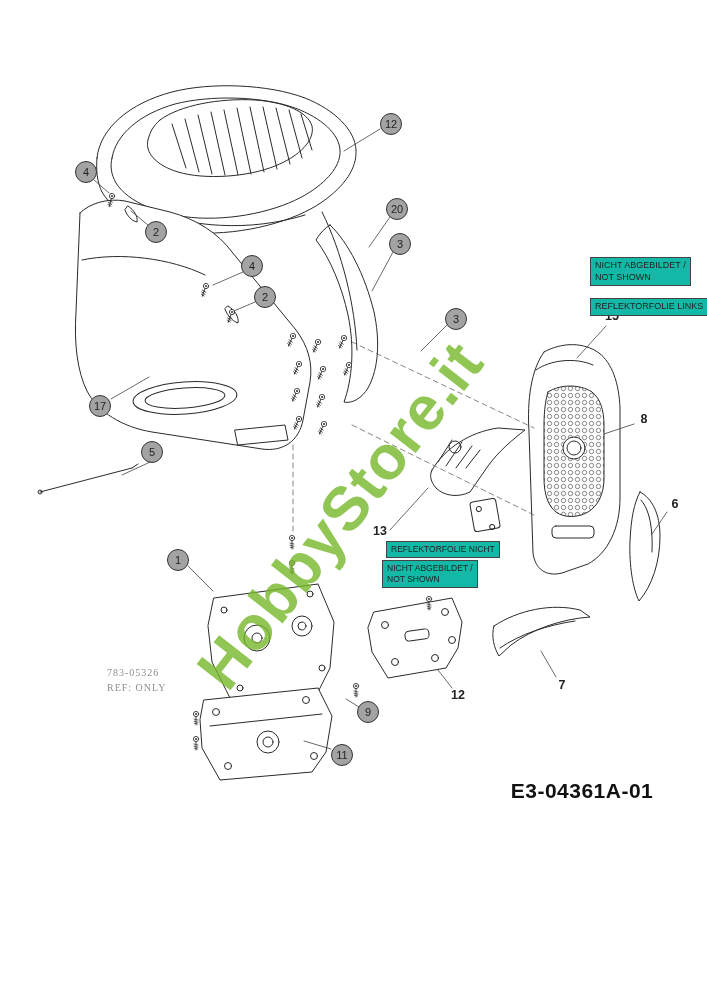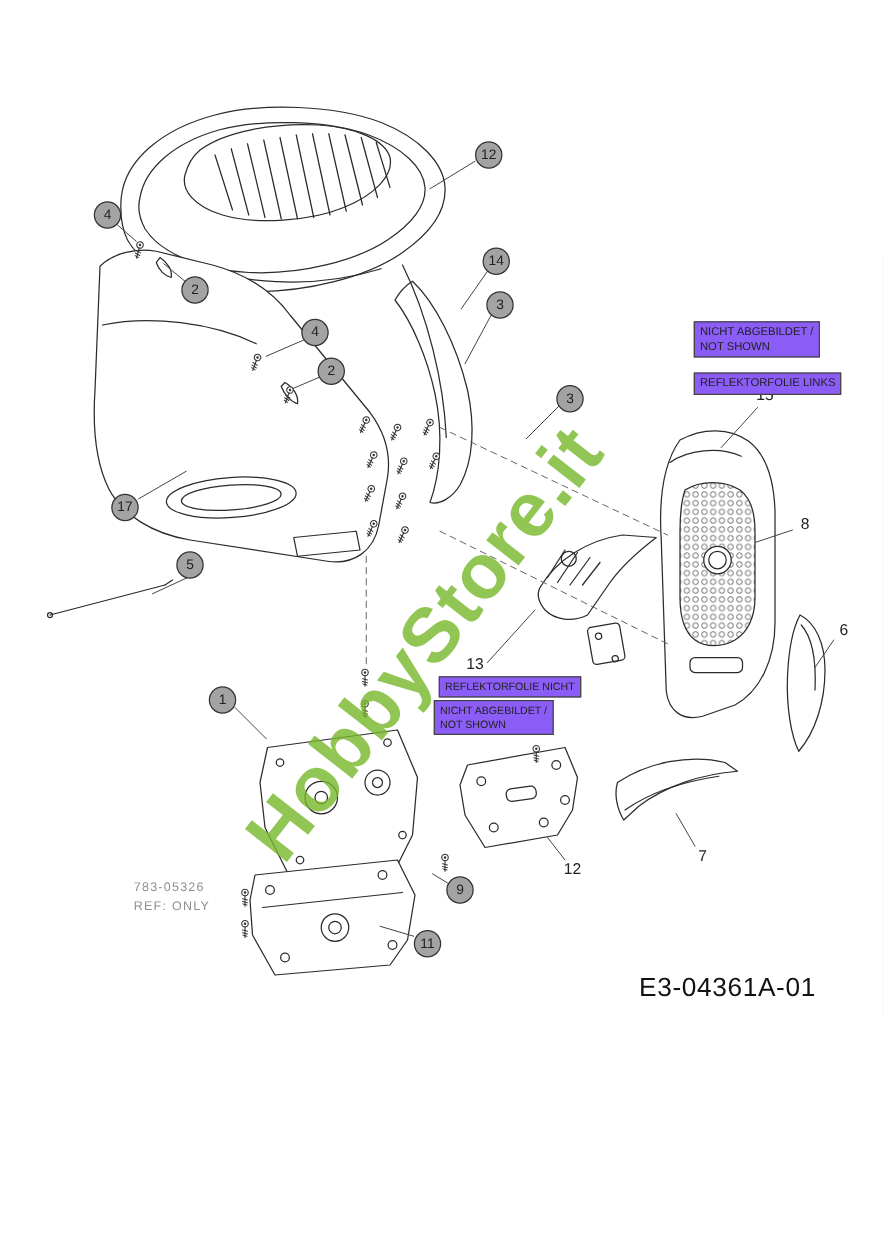--- a/index.html
+++ b/index.html
@@ -13,35 +13,35 @@
     transform:translate(-50%,-50%) rotate(-52deg);
     font-size:62px;font-weight:bold;color:#76b82a;opacity:.8;
     white-space:nowrap;letter-spacing:1px;pointer-events:none;
   }
   .callout{
     position:absolute;width:22px;height:22px;border:1.3px solid #333;border-radius:50%;
     display:flex;align-items:center;justify-content:center;
     font-size:11px;color:#222;background:#a3a3a3;box-sizing:border-box;
   }
   .callout.plain{
-    border:none;background:transparent;font-size:12.5px;width:24px;height:16px;
+    border:none;background:transparent;font-size:12.5px;width:24px;height:16px;font-weight:bold;
   }
   .labelbox{
-    position:absolute;border:1px solid #444;background:#8b5cf6;font-size:9px;
-    padding:2px 4px;white-space:nowrap;color:#222;line-height:1.3;
+    position:absolute;border:1px solid #444;background:#14b8a6;font-size:9px;
+    padding:2px 4px;white-space:nowrap;color:#222;line-height:1.3;margin-left:35px;
   }
   .labelbox div{white-space:nowrap;}
   .refnote{
-    position:absolute;left:107px;top:704px;
-    font-family:Liberation Sans, sans-serif;font-size:10px;color:#8f8f8f;
+    position:absolute;left:107px;top:666px;
+    font-family:Liberation Serif, serif;font-size:10px;color:#8f8f8f;
     letter-spacing:1px;line-height:1.45;
   }
   .drawno{
     position:absolute;left:468px;top:779px;width:228px;text-align:center;
-    font-size:21px;font-weight:400;color:#111;letter-spacing:.5px;
+    font-size:21px;font-weight:700;color:#111;letter-spacing:.5px;
   }
 </style>
 </head>
 <body>
 
 <div class="page">
 
   <svg class="draw" width="707" height="1000" viewBox="0 0 707 1000">
     <defs>
       <pattern id="honey" width="7" height="7" patternUnits="userSpaceOnUse">
@@ -220,21 +220,21 @@
         <line x1="331" y1="749" x2="304" y2="741"></line>
       </g>
     </g>
   </svg>
 
   <div class="watermark">HobbyStore.it</div>
 
   <div class="callout" style="left:380px;top:113px">12</div>
   <div class="callout" style="left:75px;top:161px">4</div>
   <div class="callout" style="left:145px;top:221px">2</div>
-  <div class="callout" style="left:386px;top:198px">14</div>
+  <div class="callout" style="left:386px;top:198px">20</div>
   <div class="callout" style="left:389px;top:233px">3</div>
   <div class="callout" style="left:241px;top:255px">4</div>
   <div class="callout" style="left:254px;top:286px">2</div>
   <div class="callout" style="left:445px;top:308px">3</div>
   <div class="callout" style="left:89px;top:395px">17</div>
   <div class="callout" style="left:141px;top:441px">5</div>
   <div class="callout" style="left:167px;top:549px">1</div>
   <div class="callout" style="left:357px;top:701px">9</div>
   <div class="callout" style="left:331px;top:744px">11</div>
 

